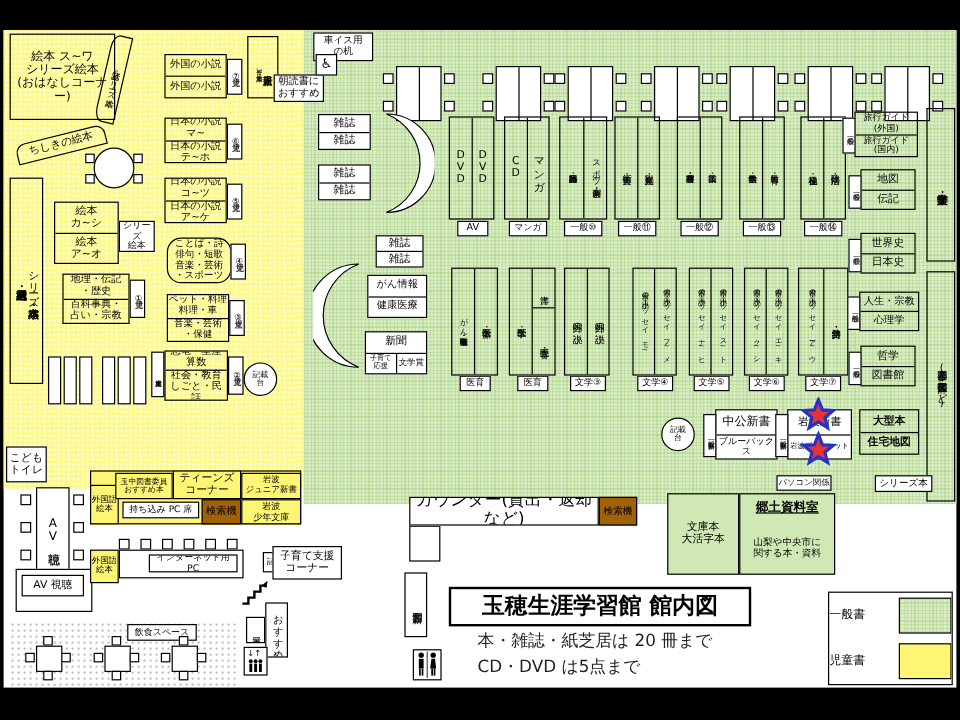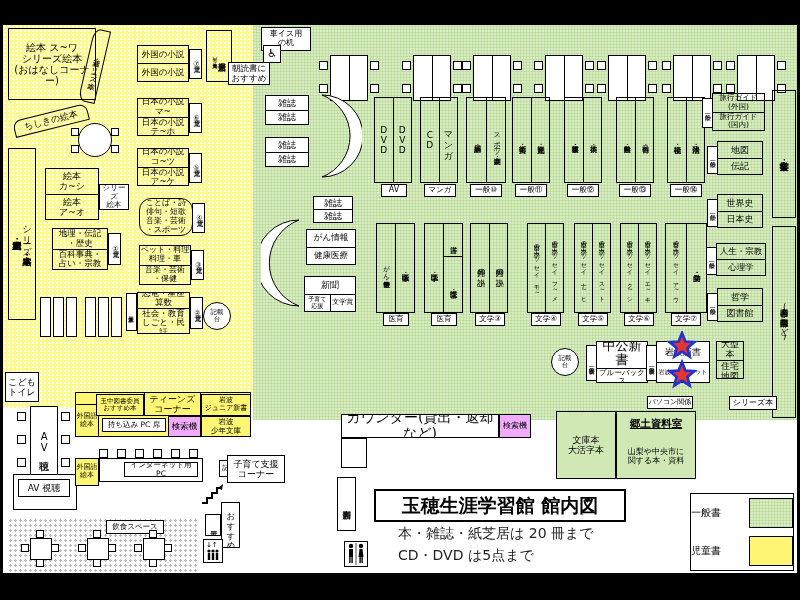--- a/index.html
+++ b/index.html
@@ -10,21 +10,21 @@
   .zone-y{background-color:#fdf98c;
     background-image:radial-gradient(rgba(255,255,255,.85) 1px, transparent 1.1px);
     background-size:4px 4px;}
   .zone-g{background-color:#d9edc2;
     background-image:repeating-linear-gradient(0deg, rgba(150,195,110,.30) 0 1px, transparent 1px 3px),
                      repeating-linear-gradient(90deg, rgba(150,195,110,.30) 0 1px, transparent 1px 3px);}
   .bx{position:absolute;box-sizing:border-box;border:1px solid #000;background:#fff;
       display:flex;align-items:center;justify-content:center;text-align:center;
       white-space:pre-line;line-height:1.12;overflow:hidden;}
   .tr{background:transparent;}
-  .pk{background:#f0abfc;}
+  .pk{background:#a16207;}
   .yf{background:#fdf573;}
   .gf{background:#cfe8b4;}
   .nb{border:none;background:transparent;}
   .vt{writing-mode:vertical-rl;text-orientation:upright;letter-spacing:0;}
   .pair{display:flex;align-items:stretch;padding:0;background:transparent;}
   .pcol{flex:1;display:flex;align-items:center;justify-content:center;
         writing-mode:vertical-rl;text-orientation:upright;white-space:pre-line;}
   .pcol+.pcol{border-left:1px solid #000;}
   .rows{flex-direction:column;padding:0;}
   .rows>div{width:100%;flex:1;display:flex;align-items:center;justify-content:center;white-space:pre-line;}
@@ -357,29 +357,29 @@
       <div>心理学</div>
     </div>
     <div class="bx vt" style="left:703px;top:222px;width:11px;height:28px;font-size:6px;">一般⑱</div>
 
     <div class="bx tr rows" style="left:714px;top:263px;width:46px;height:34px;font-size:9px;">
       <div>哲学</div>
       <div>図書館</div>
     </div>
     <div class="bx vt" style="left:704px;top:268px;width:11px;height:28px;font-size:6px;">一般⑲</div>
 
-    <div class="bx tr rows" style="left:713px;top:316px;width:28px;height:38px;font-size:9px;">
+    <div class="bx tr rows" style="left:713px;top:316px;width:50px;height:38px;font-size:9px;font-weight:bold;">
       <div>大型本</div>
       <div>住宅地図</div>
     </div>
 
     <div class="bx circ" style="left:548px;top:323px;width:28px;height:28px;font-size:6.5px;">記載
 台</div>
     <div class="bx rows" style="left:593px;top:316px;width:52px;height:42px;">
-      <div style="font-size:13px;">中公新書</div>
+      <div style="font-size:10px;">中公新書</div>
       <div style="font-size:7.5px;">ブルーバックス</div>
     </div>
     <div class="bx vt" style="left:583px;top:320px;width:11px;height:36px;font-size:6px;">一般新書</div>
     <div class="bx rows" style="left:653px;top:316px;width:54px;height:42px;">
       <div style="font-size:9px;">岩波新書</div>
       <div style="font-size:6px;">岩波ブックレット</div>
     </div>
     <div class="bx vt" style="left:643px;top:320px;width:11px;height:36px;font-size:6px;">一般新書</div>
     <svg class="a" style="left:661px;top:306px;" width="36" height="58">
       <polygon points="18,2 21.4,10.6 30.4,11.1 23.4,16.9 25.7,25.5 18,20.6 10.3,25.5 12.6,16.9 5.6,11.1 14.6,10.6" fill="#e63333" stroke="#2233cc" stroke-width="2.6"></polygon>

